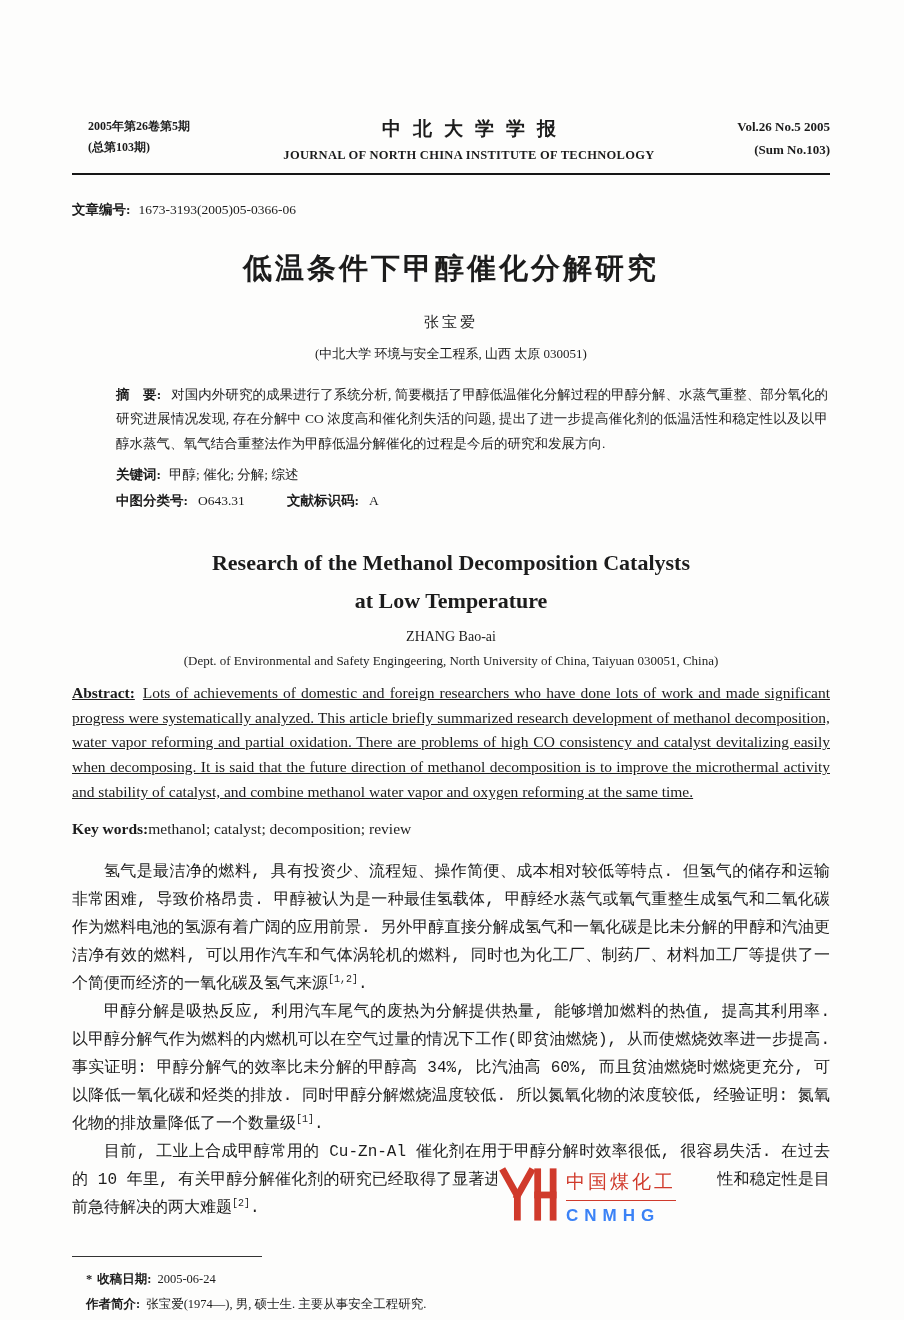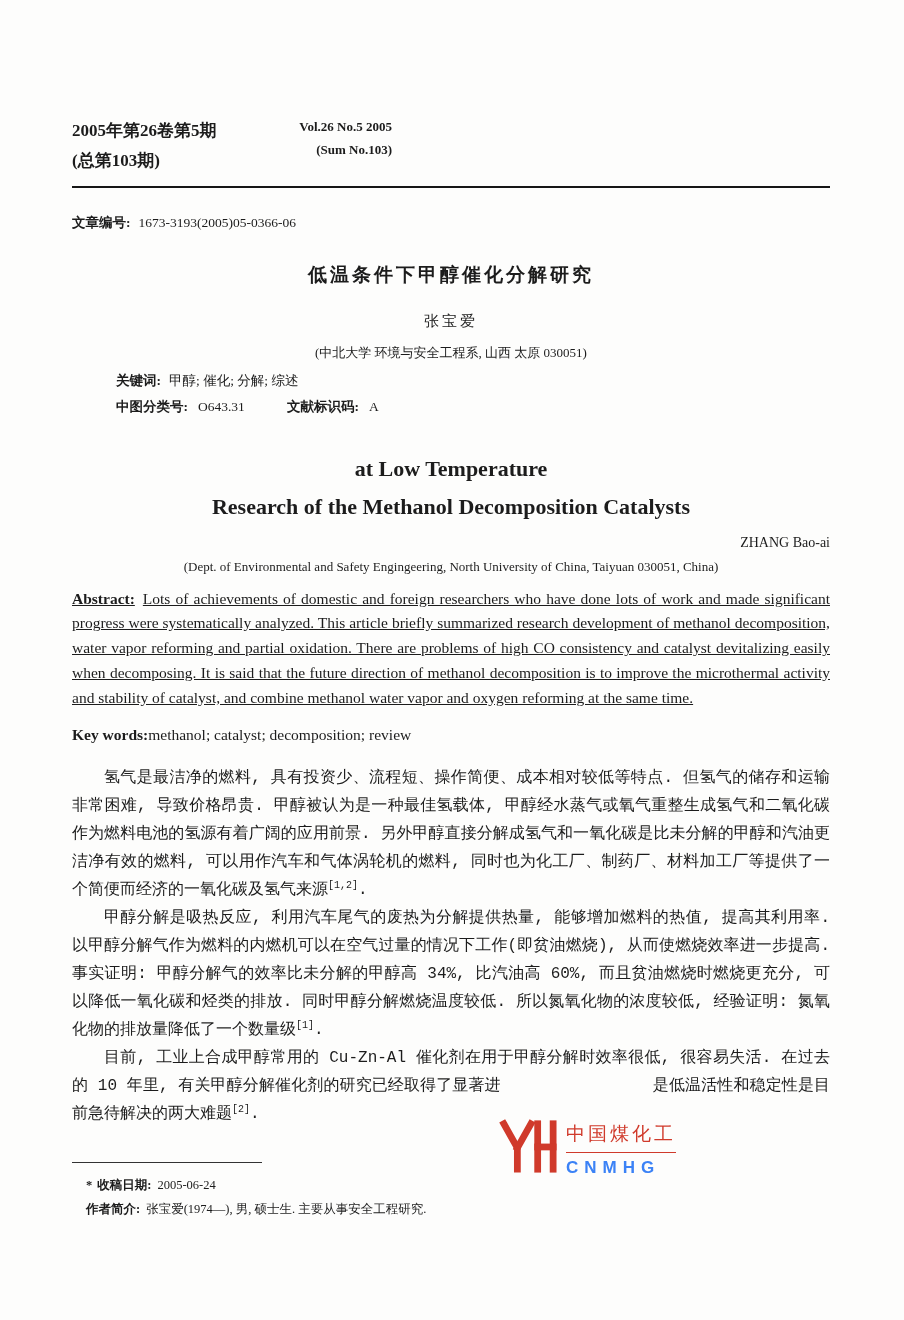--- a/index.html
+++ b/index.html
@@ -9,60 +9,60 @@
     width: 904px;
     height: 1320px;
     background: #fdfdfc;
     color: #1c1c1c;
     font-family: "Liberation Serif", "DejaVu Serif", serif;
     overflow: hidden;
     padding: 116px 74px 0 72px;
   }
   
   .header { display: flex; align-items: flex-start; border-bottom: 2px solid #161616; padding-bottom: 10px; }
-  .h-left { width: 170px; font-size: 17px; font-weight: bold; line-height: 1.75; }
+  .h-left { width: 170px; font-size: 12px; font-weight: bold; line-height: 1.75; margin-left: 16px; }
   .h-center { flex: 1; text-align: center; }
   .journal-cn { font-size: 19px; font-weight: bold; letter-spacing: 12px; text-indent: 12px; }
   .journal-en { font-size: 12.5px; font-weight: bold; margin-top: 6px; letter-spacing: 0.3px; }
   .h-right { width: 150px; font-size: 13px; font-weight: bold; line-height: 1.75; text-align: right; }
   
   .article-no { margin-top: 26px; font-size: 13.5px; }
   .article-no b { margin-right: 8px; }
   
-  .title-cn { margin-top: 30px; text-align: center; font-size: 19px; font-weight: bold; letter-spacing: 3px; }
+  .title-cn { margin-top: 30px; text-align: center; font-size: 29px; font-weight: bold; letter-spacing: 3px; }
   .author-cn { margin-top: 24px; text-align: center; font-size: 15px; letter-spacing: 3px; }
   .affil-cn { margin-top: 13px; text-align: center; font-size: 13px; }
   .abstract-cn { margin: 20px 2px 0 44px; font-size: 13.5px; line-height: 1.8; text-align: justify; }
   .abstract-cn b { margin-right: 10px; }
   .kw-cn { margin: 10px 0 0 44px; font-size: 13.5px; }
   .kw-cn b { margin-right: 8px; }
   .clc-line { margin: 8px 0 0 44px; font-size: 13.5px; }
   .clc-line b { margin-right: 10px; text-align: right; }
   .clc-gap { display: inline-block; width: 42px; }
   
   .title-en { margin-top: 34px; text-align: center; font-size: 22px; font-weight: bold; line-height: 1.75; }
-  .author-en { margin-top: 8px; text-align: right; font-size: 14px; }
+  .author-en { margin-top: 8px; text-align: center; font-size: 14px; }
   .affil-en { margin-top: 8px; text-align: center; font-size: 13px; }
   .abstract-en { margin-top: 12px; font-size: 15.5px; line-height: 1.6; text-align: justify; text-decoration: underline; }
   .abstract-en b { margin-right: 8px; }
   .kw-en { margin-top: 4px; font-size: 15.5px; }
   .kw-en b { }
   
   .body-text { margin-top: 20px; font-family: Liberation Mono, monospace; }
   .body-para { margin: 0; text-indent: 2em; font-size: 16px; line-height: 28px; text-align: justify; }
   .body-para sup { font-size: 10px; line-height: 0; }
   .wm-gap { display: inline-block; width: 152px; height: 1px; }
   
   .footnote-sep { width: 190px; border-top: 1.5px solid #333; margin-top: 34px; }
   .footnote { margin-top: 10px; margin-left: 14px; font-size: 12.5px; line-height: 1.95; }
   .footnote b { margin-right: 6px; }
   .fn-marker { margin-right: 5px; font-weight: bold; }
   
   .watermark {
-    position: absolute; left: 497px; top: 1115px; width: 220px;
+    position: absolute; left: 497px; top: 1163px; width: 220px;
     background: #fdfdfc; display: flex; align-items: flex-end; gap: 9px;
     padding: 2px 2px 4px 2px;
   }
   .wm-logo { flex: 0 0 auto; }
   .wm-textcol { display: flex; flex-direction: column; padding-top: 4px; }
   .wm-cn {
     color: #d03a2b; font-size: 19px; letter-spacing: 3px;
     border-bottom: 1px solid #d03a2b; padding-bottom: 5px;
     font-family: "Liberation Sans", "DejaVu Sans", sans-serif;
   }
@@ -74,45 +74,52 @@
 </head>
 <body>
 
 <div class="page">
 
   <div class="header">
     <div class="h-left">
       <div>2005年第26卷第5期</div>
       <div>(总第103期)</div>
     </div>
+    <div class="h-center">
+      <div class="journal-cn">中北大学学报</div>
+      <div class="journal-en">JOURNAL OF NORTH CHINA INSTITUTE OF TECHNOLOGY</div>
+    </div>
     <div class="h-right">
       <div>Vol.26 No.5 2005</div>
       <div>(Sum No.103)</div>
     </div>
   </div>
 
   <div class="article-no">
     <b>文章编号:</b><span>1673-3193(2005)05-0366-06</span>
   </div>
 
   <h1 class="title-cn" style="margin-bottom:0;">低温条件下甲醇催化分解研究</h1>
   <div class="author-cn">张宝爱</div>
   <div class="affil-cn">(中北大学 环境与安全工程系, 山西 太原 030051)</div>
 
+  <p class="abstract-cn">
+    <b>摘　要:</b><span>对国内外研究的成果进行了系统分析, 简要概括了甲醇低温催化分解过程的甲醇分解、水蒸气重整、部分氧化的研究进展情况发现, 存在分解中 CO 浓度高和催化剂失活的问题, 提出了进一步提高催化剂的低温活性和稳定性以及以甲醇水蒸气、氧气结合重整法作为甲醇低温分解催化的过程是今后的研究和发展方向.</span>
+  </p>
 
   <div class="kw-cn">
     <b>关键词:</b><span>甲醇; 催化; 分解; 综述</span>
   </div>
   <div class="clc-line">
     <b>中图分类号:</b><span>O643.31</span><span class="clc-gap"></span><b>文献标识码:</b><span>A</span>
   </div>
 
   <div class="title-en">
+    <div>Research of the Methanol Decomposition Catalysts</div>
     <div>at Low Temperature</div>
-    <div>Research of the Methanol Decomposition Catalysts</div>
   </div>
   <div class="author-en">ZHANG Bao-ai</div>
   <div class="affil-en">(Dept. of Environmental and Safety Engingeering, North University of China, Taiyuan 030051, China)</div>
 
   <p class="abstract-en">
     <b>Abstract:</b><span>Lots of achievements of domestic and foreign researchers who have done lots of work and made significant progress were systematically analyzed. This article briefly summarized research development of methanol decomposition, water vapor reforming and partial oxidation. There are problems of high CO consistency and catalyst devitalizing easily when decomposing. It is said that the future direction of methanol decomposition is to improve the microthermal activity and stability of catalyst, and combine methanol water vapor and oxygen reforming at the same time.</span>
   </p>
   <div class="kw-en">
     <b>Key words:</b><span>methanol; catalyst; decomposition; review</span>
   </div>

